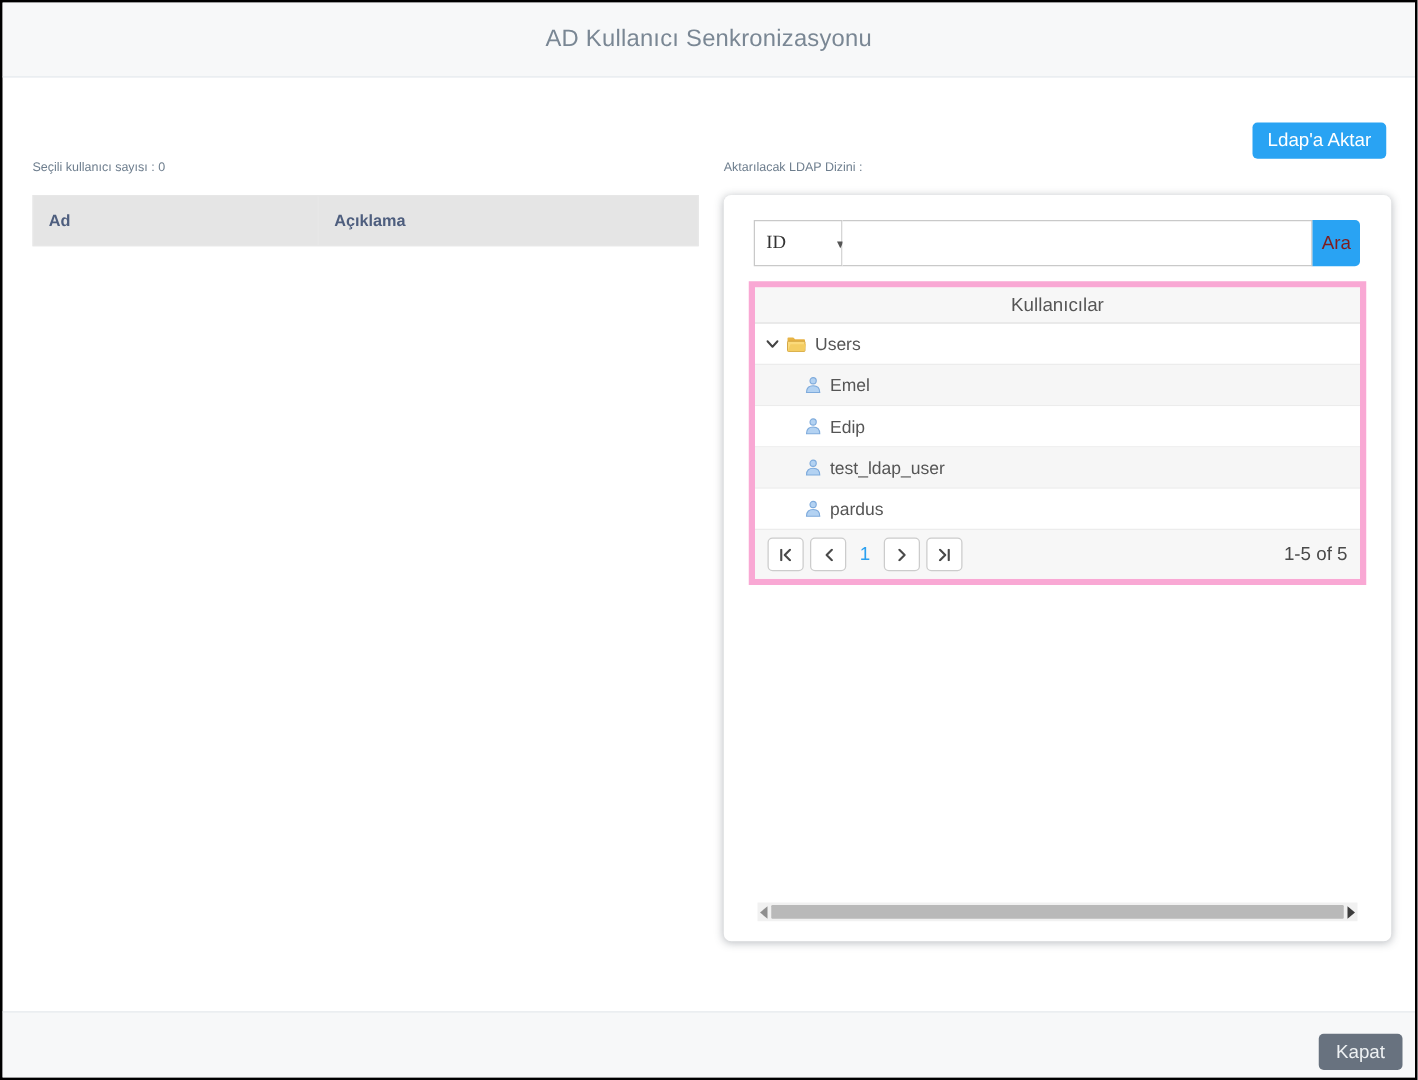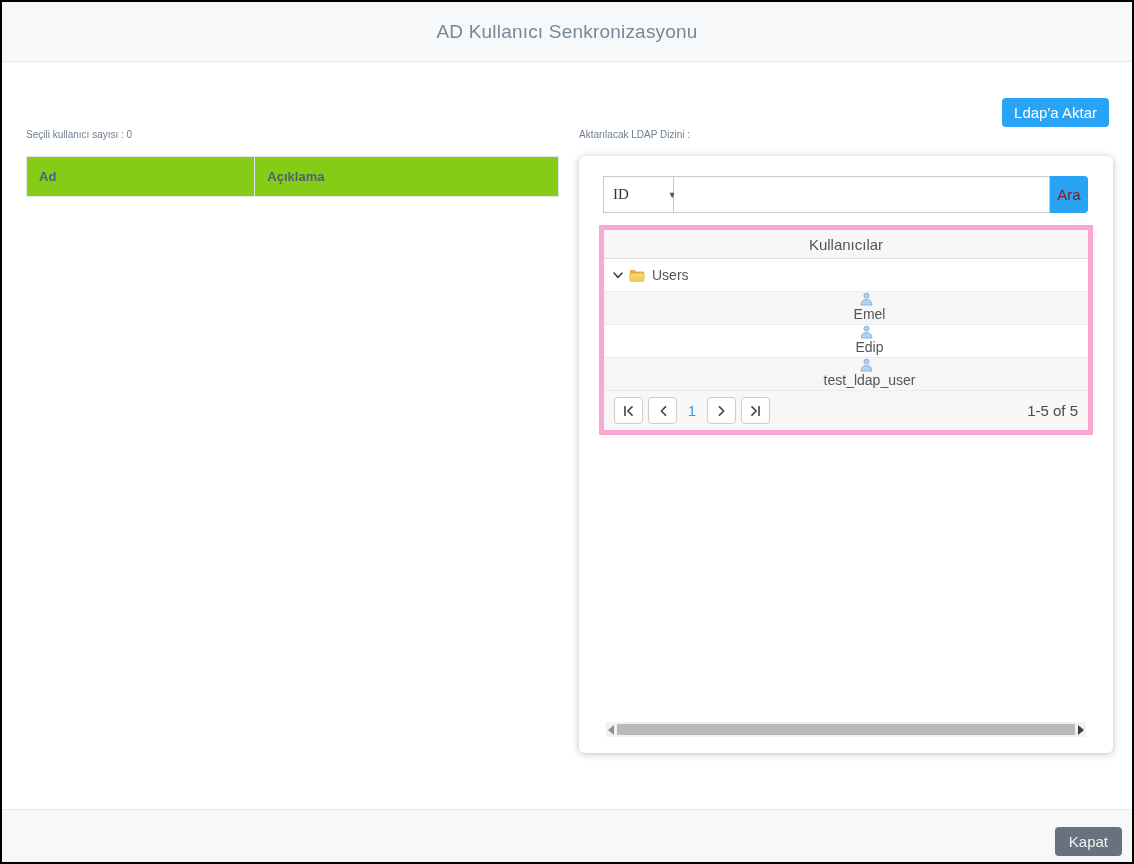--- a/index.html
+++ b/index.html
@@ -20,21 +20,21 @@
                 background:#29a3f3; color:#fff; border:none; border-radius:4px;
                 font-size:15px; font-family:inherit; cursor:pointer; }
 
   
   .section-label { position:absolute; top:127px; font-size:10px; color:#6e7e8e; }
   .count-label { left:24px; }
   .ldap-label  { left:577px; }
 
   
   .left-table { position:absolute; top:154px; left:24px; width:533px;
-                border:1px solid #e7e7e7; background:#84cc16; }
+                border:1px solid #e7e7e7; background:#e5e5e5; }
   .left-table-header { display:flex; height:39px; }
   .col-ad { width:43%; border-right:1px solid #e7e7e7; display:flex;
             align-items:center; padding-left:12px; }
   .col-aciklama { flex:1; display:flex; align-items:center; padding-left:12px; }
   .col-label { font-size:13px; font-weight:bold; color:#4e5e7e; }
 
   
   .panel { position:absolute; top:154px; left:577px; width:534px; height:597px;
            background:#fff; border-radius:6px;
            box-shadow:0 1px 7px rgba(60,70,80,0.35); }
@@ -57,21 +57,21 @@
   .tree-grid { position:absolute; top:69px; left:20px; width:494px;
                border:5px solid #f9a8d4; }
   .tree-header { height:29px; background:#f7f7f7; border-bottom:1px solid #dcdcdc;
                  display:flex; align-items:center; justify-content:center;
                  font-size:15px; color:#555; }
   .tree-row { height:33px; display:flex; align-items:center;
               border-bottom:1px solid #ececec; font-size:14px; color:#555;
               cursor:pointer; background:#fff; }
   .tree-row.striped { background:#f6f6f6; }
   .root-row { padding-left:9px; }
-  .user-row { padding-left:40px;flex-direction:column; }
+  .user-row { padding-left:40px; }
   .tree-label { margin-left:7px; }
   .chevron { display:flex; align-items:center; margin-right:6px; cursor:pointer; }
   .icon-box { display:flex; align-items:center; }
 
   
   .pager { height:39px; background:#f7f7f7; display:flex; align-items:center;
            padding:0 10px; }
   .pg-btn { width:29px; height:27px; background:#fff; border:1px solid #ccc;
             border-radius:4px; margin-right:5px; display:flex; align-items:center;
             justify-content:center; cursor:pointer; }
@@ -176,20 +176,29 @@
       <div class="tree-row user-row striped">
         <span class="icon-box">
           <svg width="13" height="14" viewBox="0 0 13 14">
             <circle cx="6.5" cy="3.6" r="2.5" fill="#b3d2f2" stroke="#7fabdc" stroke-width="0.9"></circle>
             <path d="M1.2 13 C1.2 9 3.4 7.6 6.5 7.6 C9.6 7.6 11.8 9 11.8 13 Z" fill="#b3d2f2" stroke="#7fabdc" stroke-width="0.9"></path>
           </svg>
         </span>
         <span class="tree-label">test_ldap_user</span>
       </div>
 
+      <div class="tree-row user-row">
+        <span class="icon-box">
+          <svg width="13" height="14" viewBox="0 0 13 14">
+            <circle cx="6.5" cy="3.6" r="2.5" fill="#b3d2f2" stroke="#7fabdc" stroke-width="0.9"></circle>
+            <path d="M1.2 13 C1.2 9 3.4 7.6 6.5 7.6 C9.6 7.6 11.8 9 11.8 13 Z" fill="#b3d2f2" stroke="#7fabdc" stroke-width="0.9"></path>
+          </svg>
+        </span>
+        <span class="tree-label">pardus</span>
+      </div>
 
       <div class="pager">
         <div class="pg-btn">
           <svg width="11" height="10" viewBox="0 0 11 10">
             <path d="M2 0.8 V9.2" stroke="#4a4a4a" stroke-width="1.7" stroke-linecap="round" fill="none"></path>
             <path d="M9 0.8 L4.8 5 L9 9.2" stroke="#4a4a4a" stroke-width="1.7" stroke-linecap="round" stroke-linejoin="round" fill="none"></path>
           </svg>
         </div>
         <div class="pg-btn">
           <svg width="8" height="10" viewBox="0 0 8 10">

